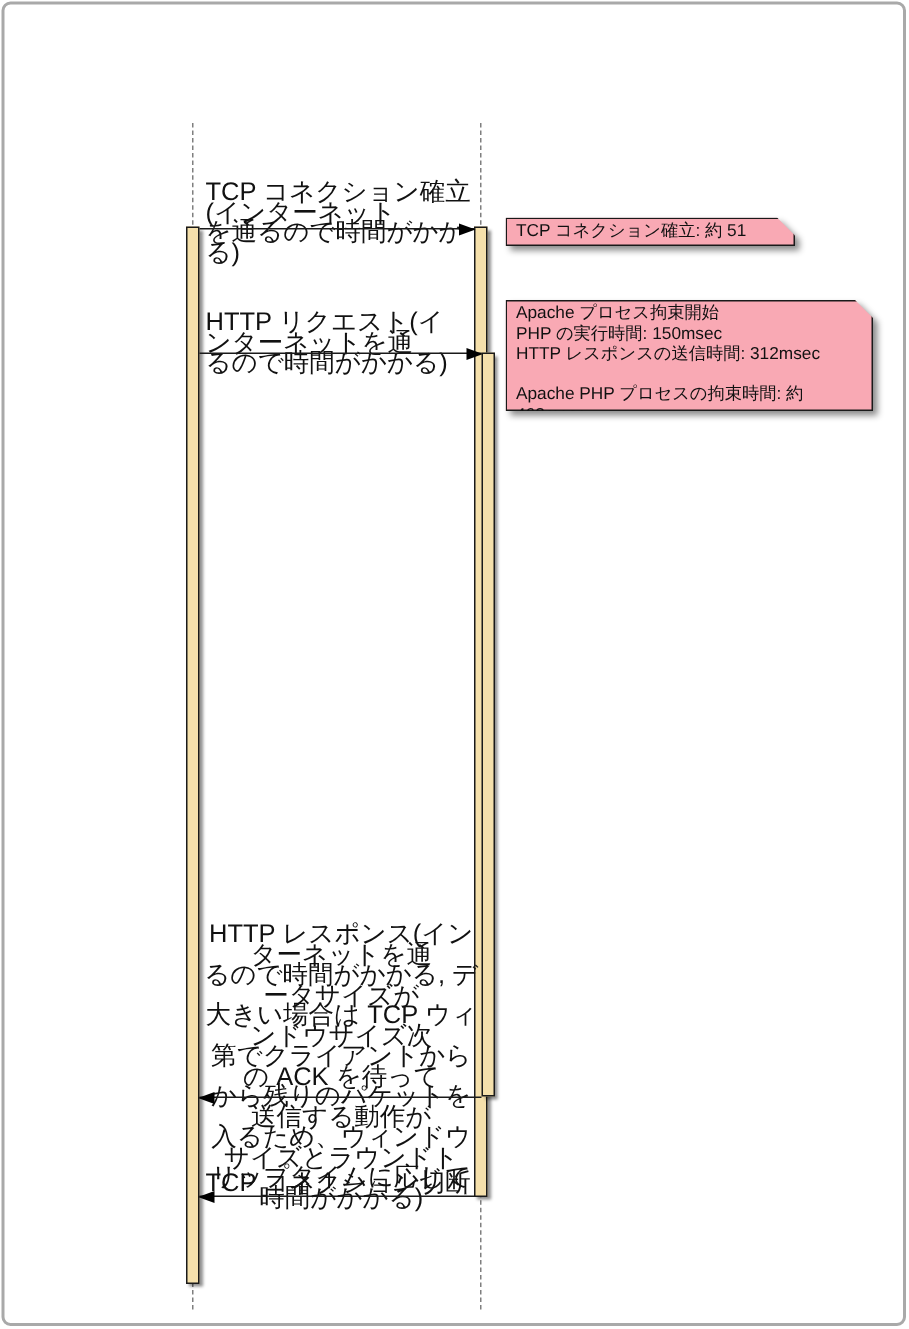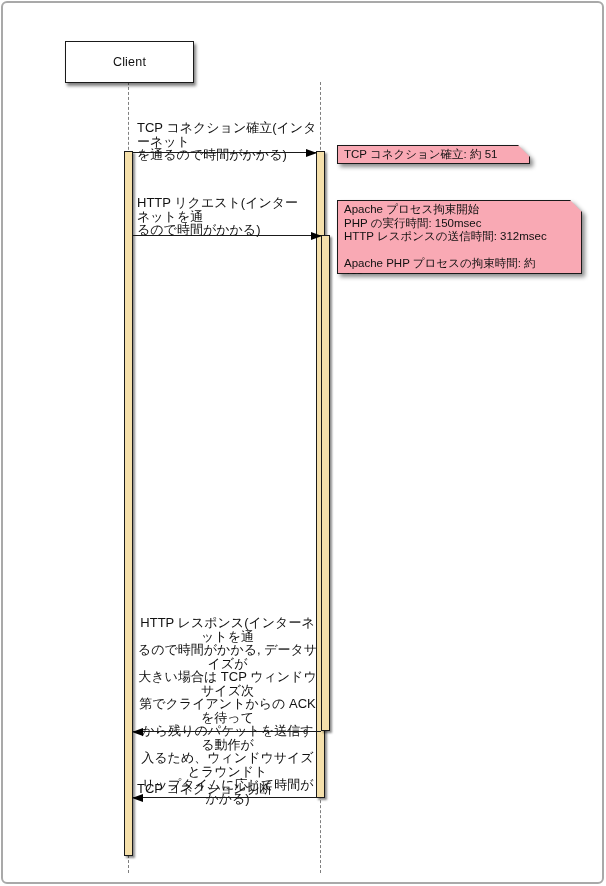--- a/index.html
+++ b/index.html
@@ -15,53 +15,50 @@
 
   .bar{position:absolute;width:9px;background:#F5E0AB;border:1px solid #1a1a1a;
        box-shadow:2px 2px 2px rgba(0,0,0,.45);box-sizing:border-box;}
 
   .arrow{position:absolute;height:0;border-top:1px solid #1a1a1a;}
   .arrow .head{position:absolute;top:-4.5px;width:0;height:0;
                border-top:4px solid transparent;border-bottom:4px solid transparent;}
   .arrow .head.r{right:-1px;border-left:11px solid #000;}
   .arrow .head.l{left:-1px;border-right:11px solid #000;}
 
-  .msg{position:absolute;font-size:13px;line-height:13.5px;white-space:pre-line;}
+  .msg{position:absolute;font-size:17px;line-height:13.5px;white-space:pre-line;}
   .msg.center{text-align:center;}
   .msg.right{}
 
   .note-wrap{position:absolute;filter:drop-shadow(3px 3px 2px rgba(0,0,0,.45));}
   .note{position:relative;background:#F9A9B4;border:1px solid #1a1a1a;box-sizing:border-box;
         clip-path:polygon(0 0,calc(100% - 12px) 0,100% 12px,100% 100%,0 100%);
         font-size:11.5px;line-height:13.5px;white-space:pre-line;padding:2px 6px;}
 </style>
 </head>
 <body>
 
 <div class="canvas">
   <div class="page-border"></div>
 
   <div class="lifeline" style="left:128px;top:82px;height:791px"></div>
   <div class="lifeline" style="left:320px;top:82px;height:791px"></div>
 
-  <div class="actor" style="left:65px;top:41px;width:127px;height:40px">
-    <span>Client</span>
-  </div>
 
   <div class="bar" style="left:124px;top:151px;height:705px"></div>
   <div class="bar" style="left:316px;top:151px;height:647px"></div>
   <div class="bar" style="left:321px;top:235px;height:496px"></div>
 
   <div class="msg" style="left:137px;top:121px;width:190px">TCP コネクション確立(インターネット
 を通るので時間がかかる)</div>
   <div class="arrow" style="left:133px;top:152px;width:183px">
     <span class="head r"></span>
   </div>
 
-  <div class="msg" style="left:137px;top:196px;width:174px">HTTP リクエスト(インターネットを通
+  <div class="msg" style="left:137px;top:208px;width:174px">HTTP リクエスト(インターネットを通
 るので時間がかかる)</div>
   <div class="arrow" style="left:133px;top:235px;width:188px">
     <span class="head r"></span>
   </div>
 
   <div class="msg center" style="left:136px;top:616px;width:183px">HTTP レスポンス(インターネットを通
 るので時間がかかる, データサイズが
 大きい場合は TCP ウィンドウサイズ次
 第でクライアントからの ACK を待って
 から残りのパケットを送信する動作が

